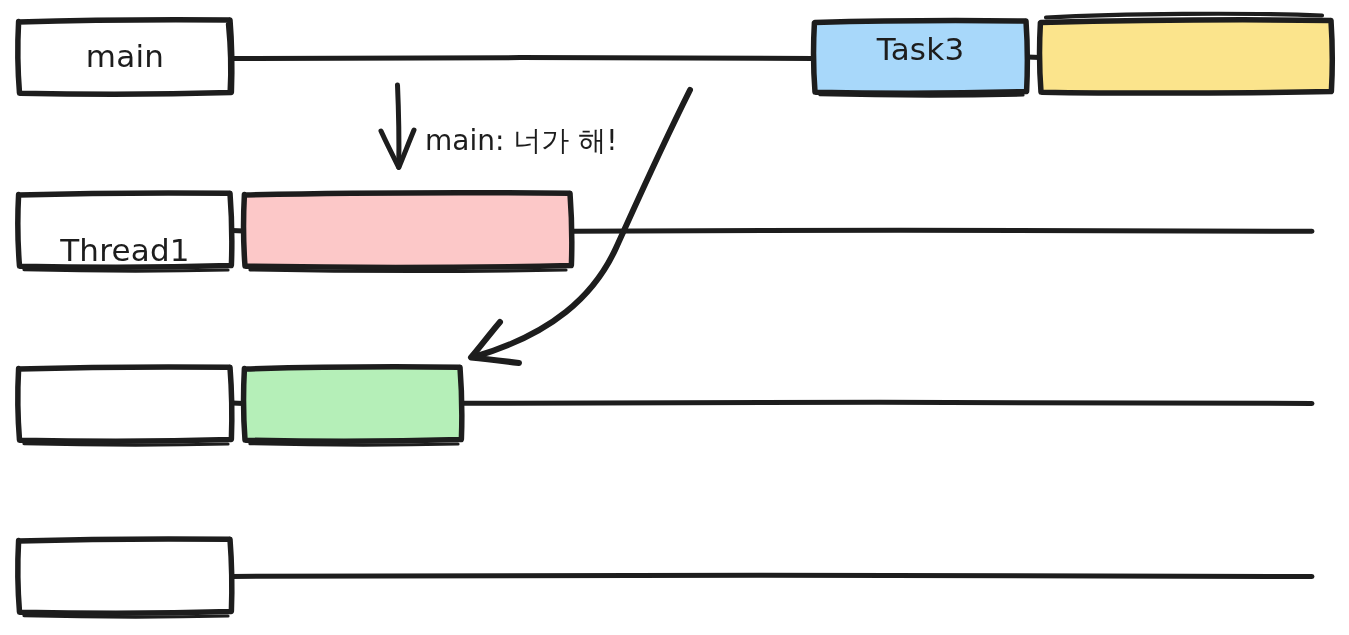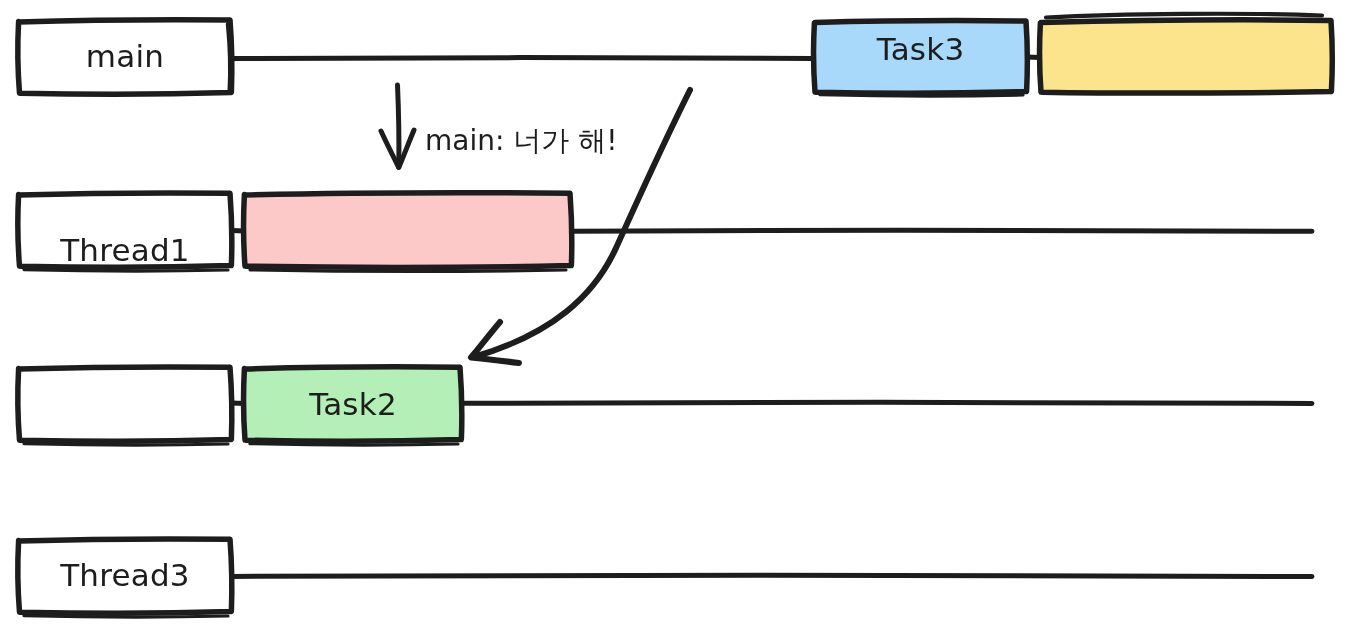--- a/index.html
+++ b/index.html
@@ -144,19 +144,17 @@
 
   <div class="node-label" id="lbl-main">main</div>
 
   <div class="node-label" id="lbl-task3">Task3</div>
 
 
   <div class="node-label" id="lbl-thread1">Thread1</div>
 
 
 
-  <div class="node-label" id="lbl-task2">Task2</div>
 
-  <div class="node-label" id="lbl-thread3">Thread3</div>
 
   <div class="annot-label" id="lbl-handoff">main: 너가 해!</div>
 
 </div>
 
 </body></html>

